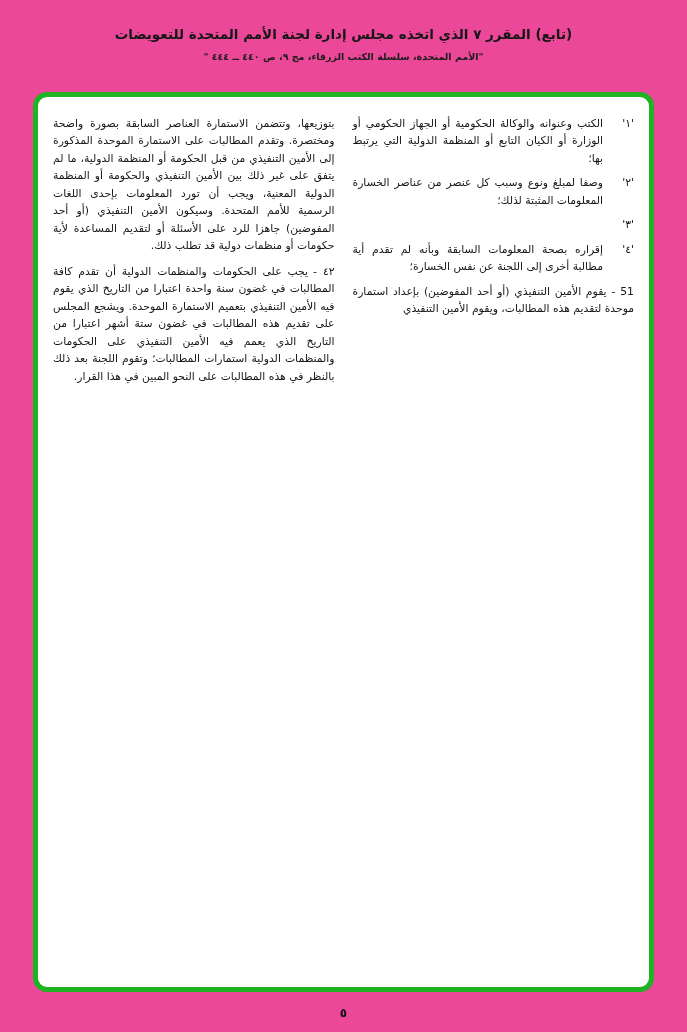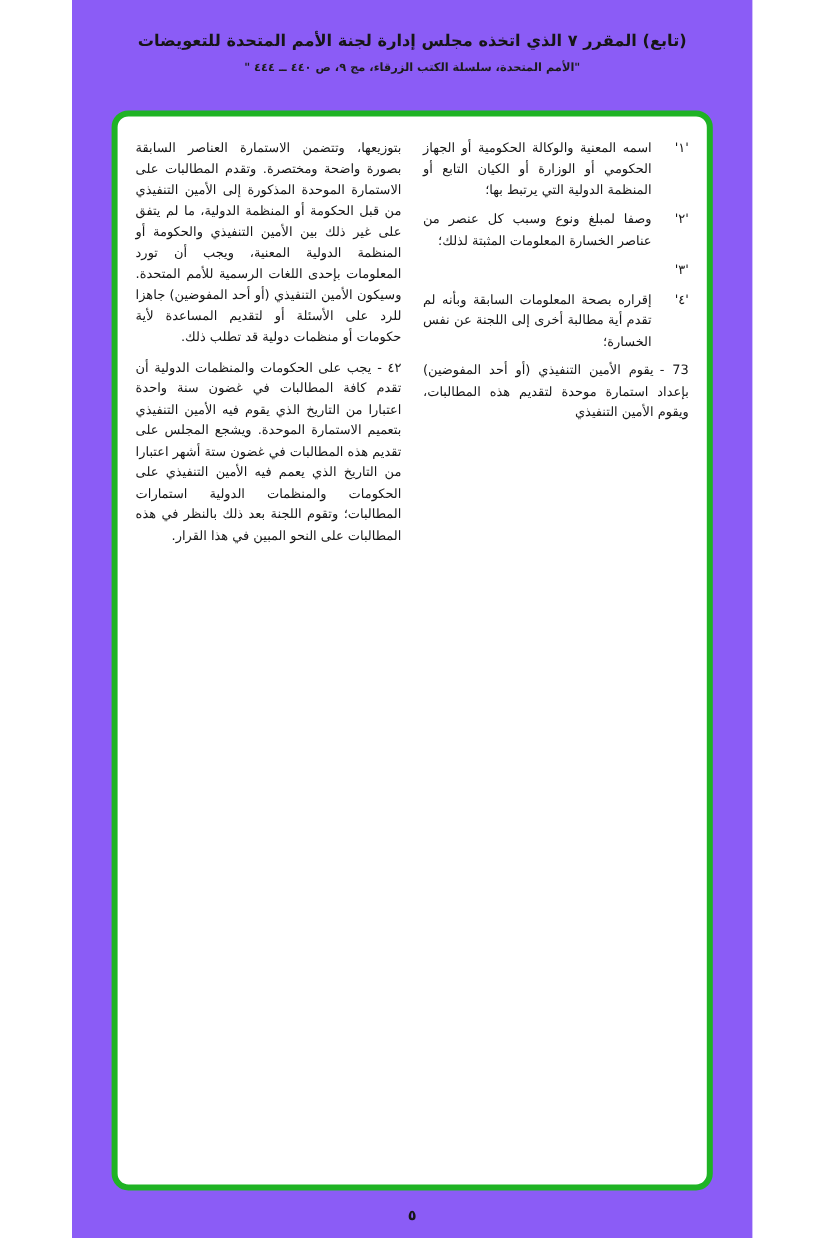--- a/index.html
+++ b/index.html
@@ -2,22 +2,22 @@
 <html lang="ar" dir="rtl" style="--green: #1fb324;"><head>
 <meta charset="utf-8">
 <style>
   :root{
     --green:#1fb324;
     --ink:#161616;
   }
   html,body{margin:0;padding:0;background:#ffffff;}
   .page{
     position:relative;
-    width:567px;height:1032px;
-    background:#8b5cf6;
+    width:687px;height:1032px;
+    background:#ec4899;
     color:var(--ink);
     font-family:"DejaVu Sans",sans-serif;
     direction:rtl;
     overflow:hidden;
     margin:0 auto;
   }
   .header{text-align:center;padding-top:24px;}
   .doc-title{
     font-size:13.5px;font-weight:bold;line-height:1.5;margin:0 40px;
   }
@@ -79,40 +79,40 @@
     <div class="doc-subtitle">"الأمم المتحدة، سلسلة الكتب الزرقاء، مج ٩، ص ٤٤٠ ــ ٤٤٤ "</div>
   </div>
 
   <div class="frame">
     <div class="columns">
 
       <div class="col">
 
         <div class="item">
           <span class="marker">'١'</span>
-          <span class="item-text">اسمه المعنية والوكالة الحكومية أو الجهاز الحكومي أو الوزارة أو الكيان التابع أو المنظمة الدولية التي يرتبط بها؛</span>
+          <span class="item-text">الكتب وعنوانه والوكالة الحكومية أو الجهاز الحكومي أو الوزارة أو الكيان التابع أو المنظمة الدولية التي يرتبط بها؛</span>
         </div>
 
         <div class="item">
           <span class="marker">'٢'</span>
           <span class="item-text">وصفا لمبلغ ونوع وسبب كل عنصر من عناصر الخسارة المعلومات المثبتة لذلك؛</span>
         </div>
 
         <div class="item">
           <span class="marker">'٣'</span>
         </div>
 
         <div class="item">
           <span class="marker">'٤'</span>
           <span class="item-text">إقراره بصحة المعلومات السابقة وبأنه لم تقدم أية مطالبة أخرى إلى اللجنة عن نفس الخسارة؛</span>
         </div>
 
 
         <p class="para">
-          <span class="inline-marker">73 -</span><span>يقوم الأمين التنفيذي (أو أحد المفوضين) بإعداد استمارة موحدة لتقديم هذه المطالبات، ويقوم الأمين التنفيذي</span>
+          <span class="inline-marker">51 -</span><span>يقوم الأمين التنفيذي (أو أحد المفوضين) بإعداد استمارة موحدة لتقديم هذه المطالبات، ويقوم الأمين التنفيذي</span>
         </p>
 
       </div>
 
       <div class="col">
 
         <p class="para">بتوزيعها، وتتضمن الاستمارة العناصر السابقة بصورة واضحة ومختصرة. وتقدم المطالبات على الاستمارة الموحدة المذكورة إلى الأمين التنفيذي من قبل الحكومة أو المنظمة الدولية، ما لم يتفق على غير ذلك بين الأمين التنفيذي والحكومة أو المنظمة الدولية المعنية، ويجب أن تورد المعلومات بإحدى اللغات الرسمية للأمم المتحدة. وسيكون الأمين التنفيذي (أو أحد المفوضين) جاهزا للرد على الأسئلة أو لتقديم المساعدة لأية حكومات أو منظمات دولية قد تطلب ذلك.</p>
 
         <p class="para">
           <span class="inline-marker">٤٢ -</span><span>يجب على الحكومات والمنظمات الدولية أن تقدم كافة المطالبات في غضون سنة واحدة اعتبارا من التاريخ الذي يقوم فيه الأمين التنفيذي بتعميم الاستمارة الموحدة. ويشجع المجلس على تقديم هذه المطالبات في غضون ستة أشهر اعتبارا من التاريخ الذي يعمم فيه الأمين التنفيذي على الحكومات والمنظمات الدولية استمارات المطالبات؛ وتقوم اللجنة بعد ذلك بالنظر في هذه المطالبات على النحو المبين في هذا القرار.</span>

